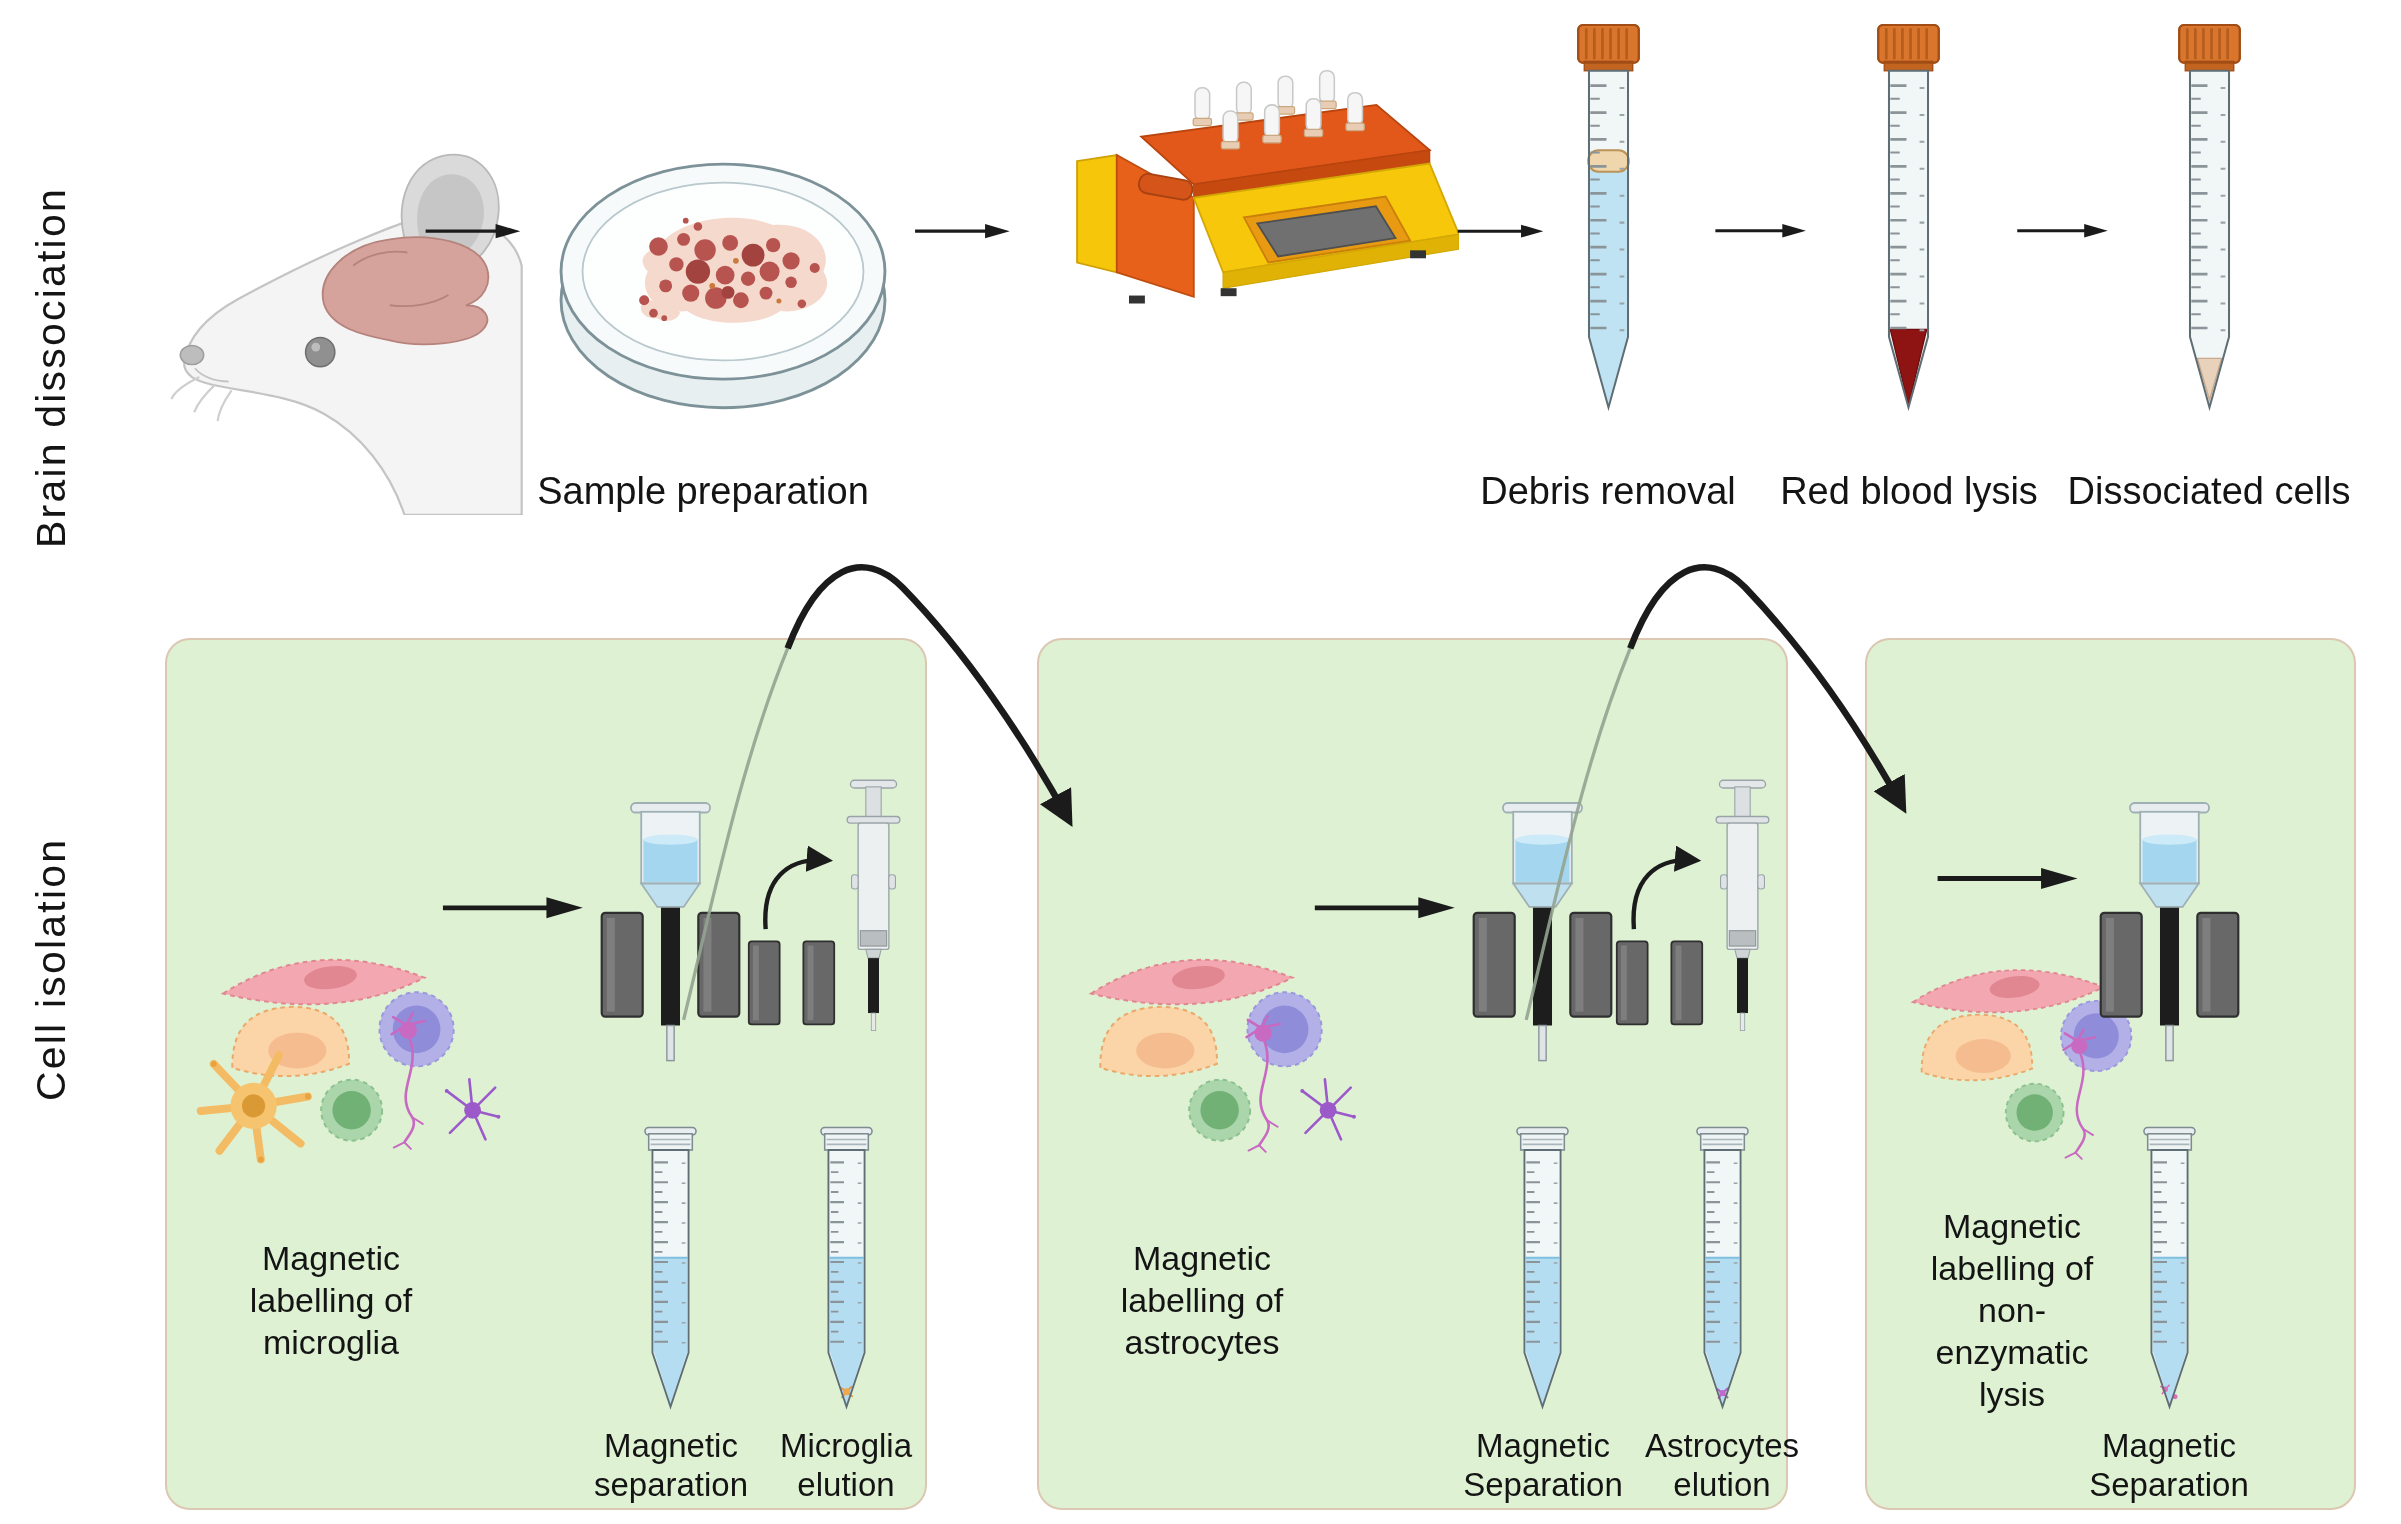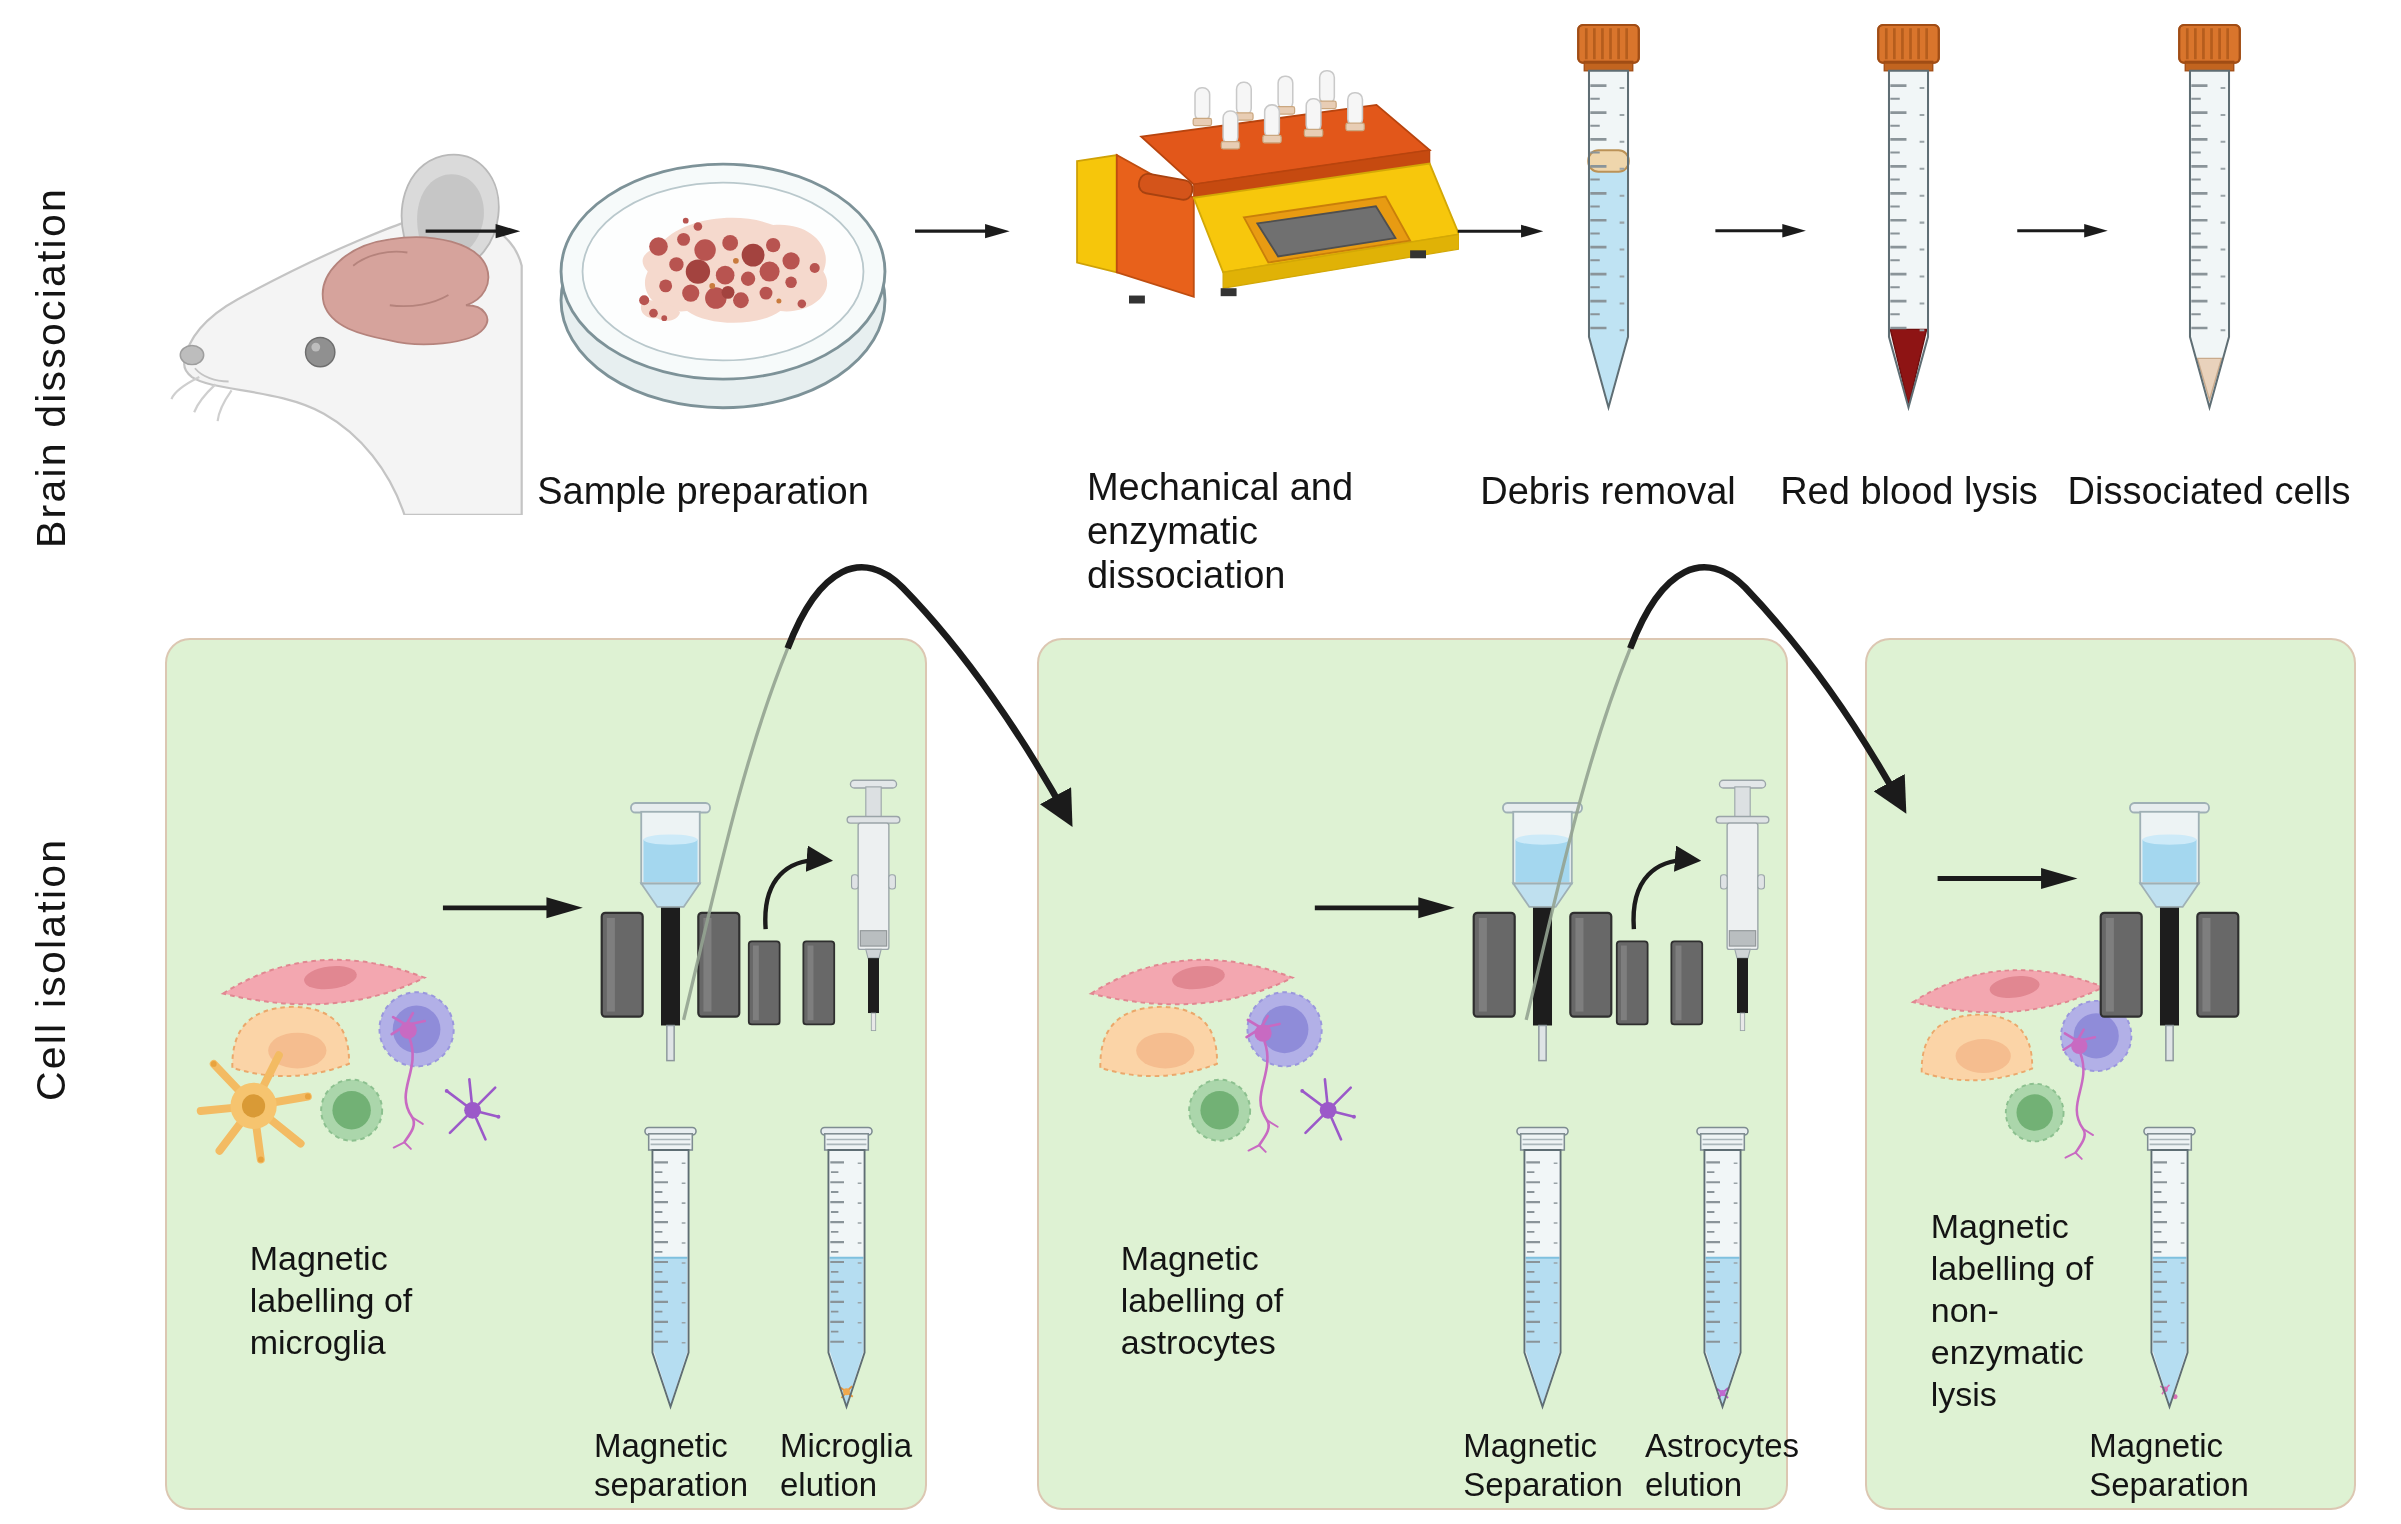--- a/index.html
+++ b/index.html
@@ -2,21 +2,21 @@
 <html style="--c-box-bg: #def2d3; --c-box-border: #dcc7b2; --c-text: #141414; --c-arrow-black: #1b1b1b; --c-cap-orange: #d9752c; --c-liquid-blue: #bfe3f3; --c-debris-band: #efd6ac; --c-red-pellet: #8e1414; --c-cell-pellet: #e9d2bc; --c-magnet-gray: #686868; --c-machine-orange: #e8611b; --c-machine-yellow: #f6c60b; --c-brain-pink: #d6a39c; --c-tissue-red: #b85450;font-size:11.7px"><head>
 <meta charset="utf-8">
 <style>
   html,body{margin:0;padding:0;background:#fff;}
   .stage{position:relative;width:2401px;height:1524px;background:#fff;overflow:hidden;
          font-family:"Liberation Sans","DejaVu Sans",sans-serif;}
   .el{position:absolute;}
   .defs{position:absolute;width:0;height:0;}
   .vlabel{position:absolute;transform:rotate(-90deg);transform-origin:left top;
           font-size:41px;letter-spacing:2.2px;color:var(--c-text,#141414);white-space:nowrap;font-weight:500;}
-  .lbl{position:absolute;transform:translateX(-50%);color:var(--c-text,#141414);
+  .lbl{position:absolute;transform:translateX(-50%);text-align:center;color:var(--c-text,#141414);
        white-space:nowrap;font-size:38px;line-height:44px;font-weight:400;}
   .lbl.small{font-size:34px;line-height:42px;}
   .lbl.tube{font-size:33px;line-height:39px;}
   .ibox{position:absolute;background:var(--c-box-bg,#def2d3);
         border:2.2px solid var(--c-box-border,#dcc7b2);border-radius:25px;box-sizing:border-box;}
   .overlay{position:absolute;left:0;top:0;pointer-events:none;}
 </style>
 </head>
 <body>
 
@@ -238,25 +238,20 @@
     <path d="M48 462 h54 L75 575 Z" fill="#8e1414" stroke="#6d0e0e" stroke-width="2"></path>
     <use href="#ctube-lines"></use>
   </svg>
   <svg class="el" style="left:2159px;top:18.3px" width="101" height="418" viewBox="0 0 150 620">
     <use href="#ctube-glass"></use>
     <path d="M57 505 h36 L75 567 Z" fill="#e9d2bc" stroke="#c9aa8c" stroke-width="2"></path>
     <use href="#ctube-lines"></use>
   </svg>
 
   <div class="lbl" style="left:703px;top:469px">Sample preparation</div>
-  <div class="lbl" style="left:1220px;top:465px">
-    <div>Mechanical and</div>
-    <div>enzymatic</div>
-    <div>dissociation</div>
-  </div>
   <div class="lbl" style="left:1608px;top:469px">Debris removal</div>
   <div class="lbl" style="left:1909px;top:469px">Red blood lysis</div>
   <div class="lbl" style="left:2209px;top:469px">Dissociated cells</div>
 
   <div class="ibox" style="left:165px;top:638px;width:762px;height:872px"></div>
   <div class="ibox" style="left:1037px;top:638px;width:751px;height:872px"></div>
   <div class="ibox" style="left:1865px;top:638px;width:491px;height:872px"></div>
 
   <svg class="el" style="left:192px;top:925px" width="337" height="271" viewBox="0 0 460 370">
     <use href="#cellsbase" x="8" y="6" width="380" height="300"></use>

